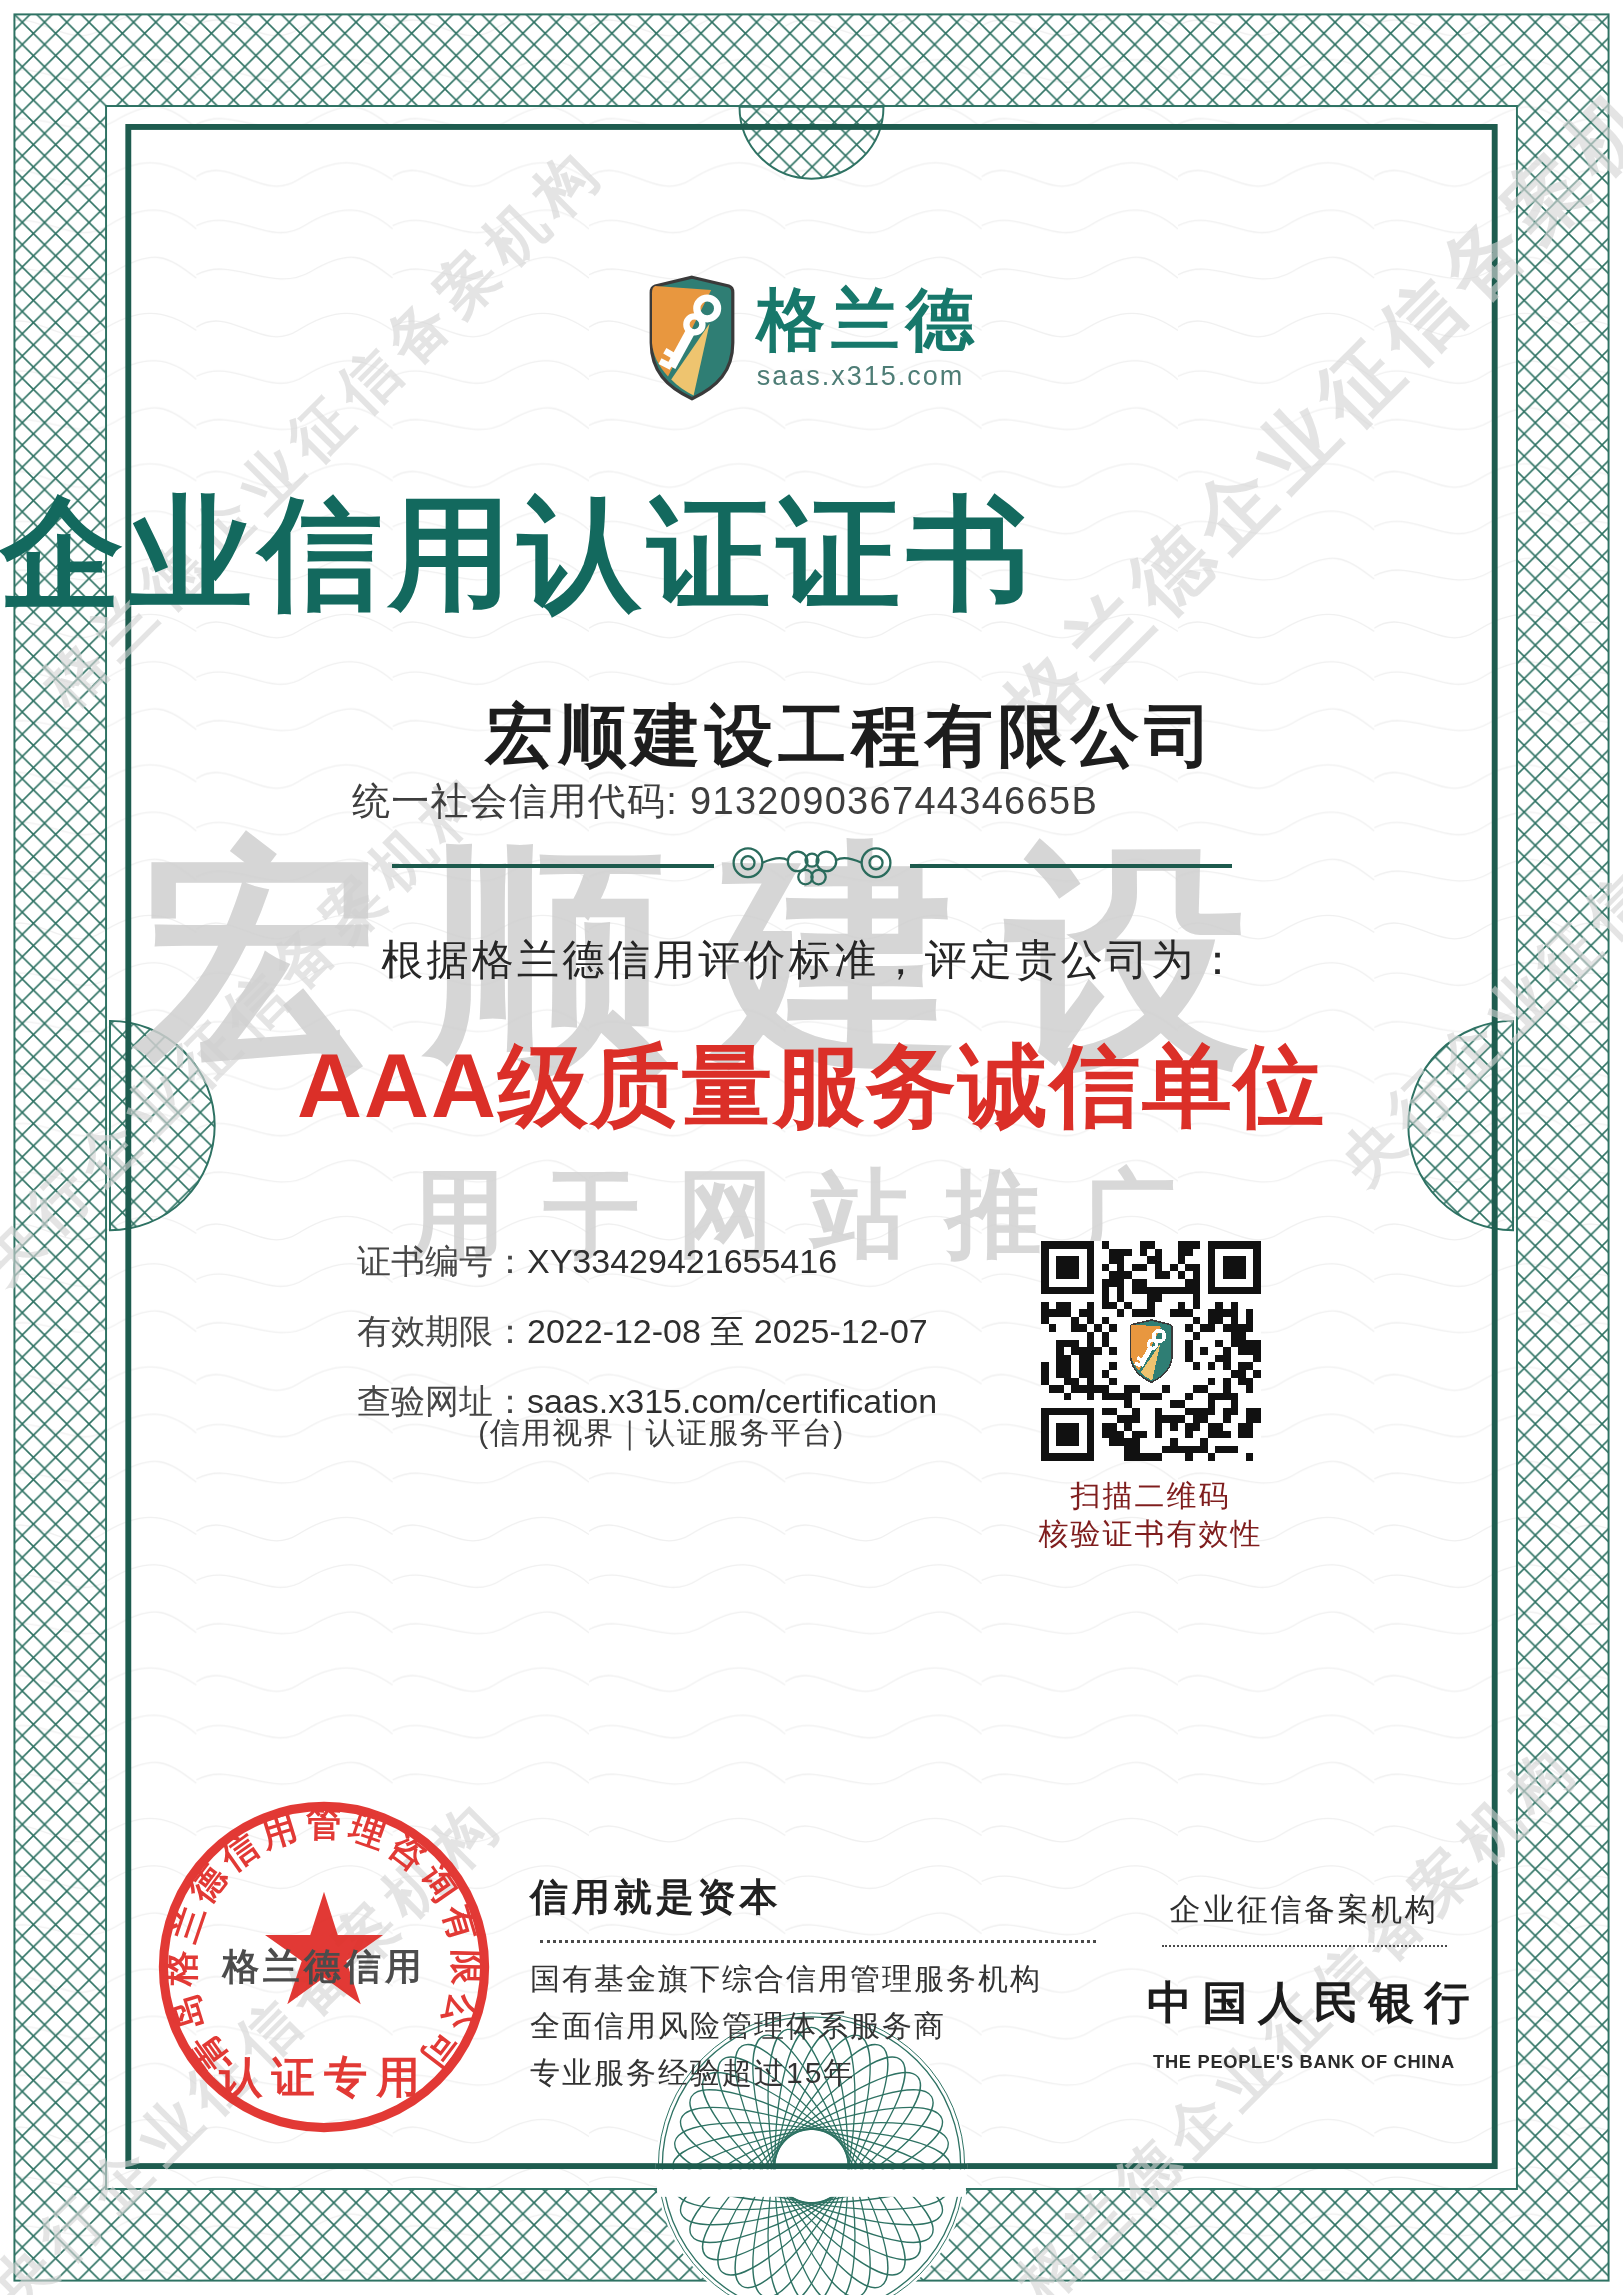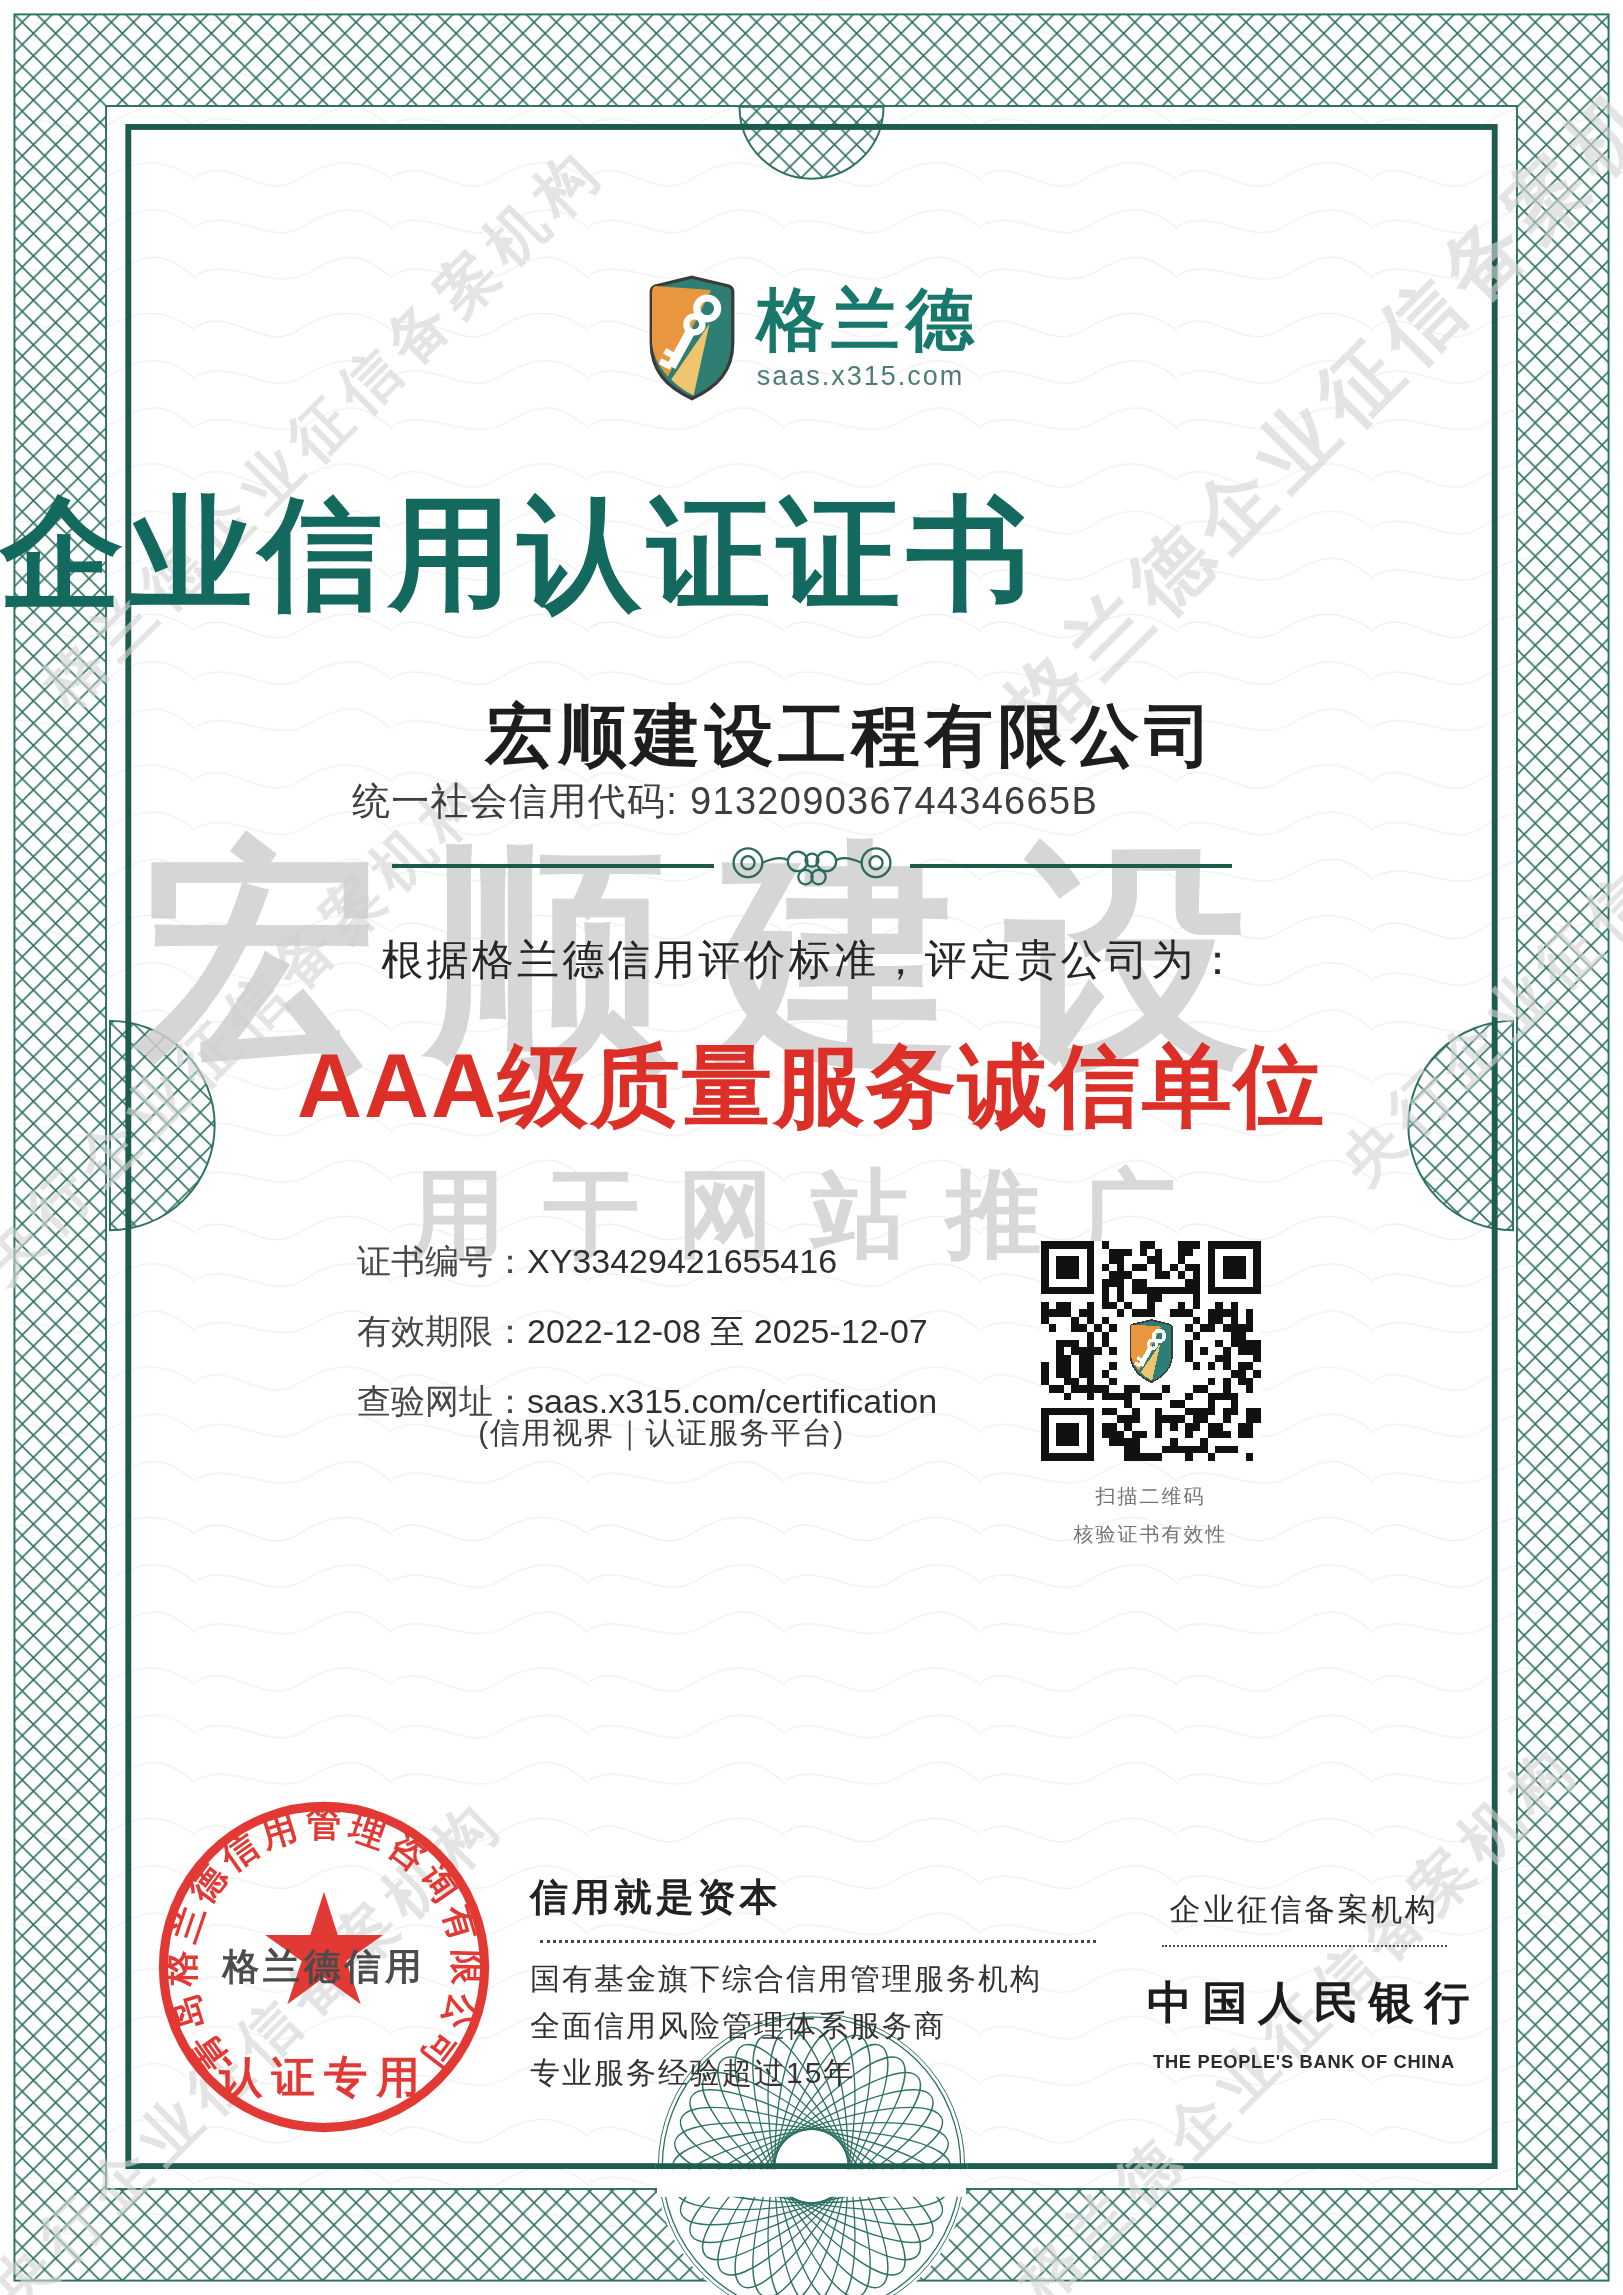--- a/index.html
+++ b/index.html
@@ -26,21 +26,21 @@
   .div-line{width:322px;height:3.9px;background:#1d5a4d;}
   #statement{left:0;top:932px;width:1623px;text-align:center;font-size:42px;color:#262626;letter-spacing:3.3px;}
   #rating{left:0;top:1026px;width:1623px;text-align:center;font-size:90px;font-weight:bold;
           color:#db2f28;letter-spacing:2px;white-space:nowrap;}
   #details{left:357px;top:1239px;}
   .drow{font-size:34px;margin-bottom:24px;white-space:nowrap;}
   .dlabel{color:#474747;}
   .dvalue{color:#2e2e2e;}
   #platform-note{left:357px;top:1413px;width:609px;text-align:center;font-size:30px;color:#3c3c3c;letter-spacing:1.3px;}
   #qr-wrap{left:1041px;top:1241px;width:220px;height:220px;background:#fff;}
-  #qr-caption{left:1021px;top:1477px;width:259px;text-align:center;font-size:20px;color:#737373;line-height:38px;letter-spacing:2px;}
+  #qr-caption{left:1021px;top:1477px;width:259px;text-align:center;font-size:30px;color:#7f1d1d;line-height:38px;letter-spacing:2px;}
   #seal{left:149px;top:1792px;opacity:.93;}
   #footer-center{left:530px;top:1872px;width:576px;text-align:left;}
   #slogan{font-size:38px;font-weight:bold;color:#222;letter-spacing:3.9px;}
   .dotted{border-top:3.3px dotted #4a4a4a;height:0;}
   #footer-center .dotted{width:556px;margin:17px auto 11.8px auto;}
   .foot-line{font-size:30px;color:#333;line-height:47px;letter-spacing:2px;}
   #footer-right{left:1147px;top:1889px;width:314px;text-align:center;}
   #pboc-title{font-size:31px;color:#2e2e2e;letter-spacing:2.6px;}
   #footer-right .dotted{width:285px;margin:14.4px auto 10.5px auto;border-top:2.6px dotted #4a4a4a;}
   #bank-cn{font-family:"Liberation Serif","DejaVu Serif",serif;font-size:45px;font-weight:bold;

